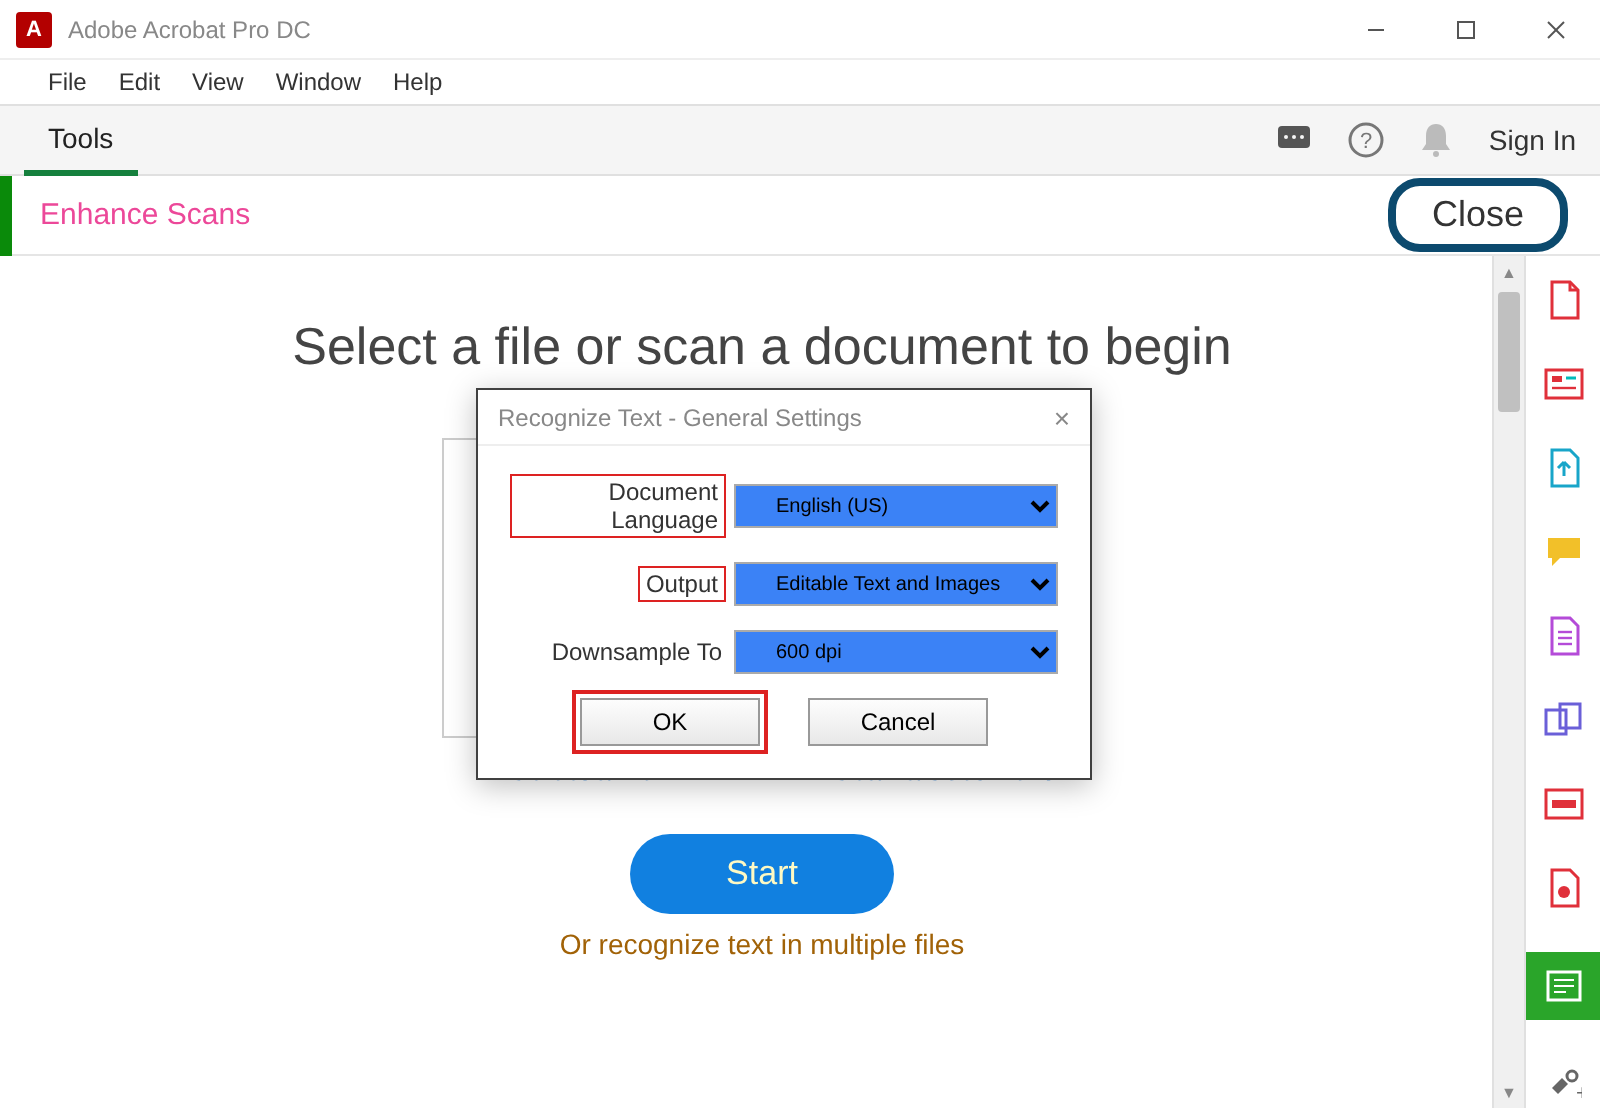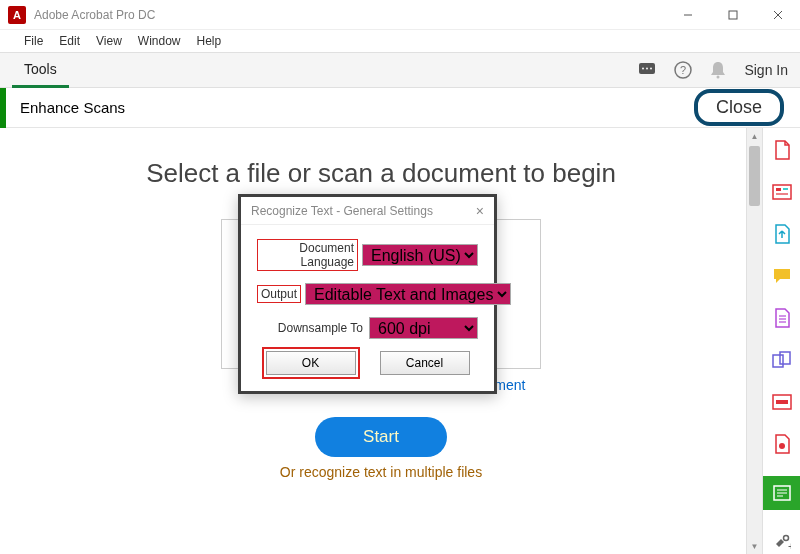--- a/index.html
+++ b/index.html
@@ -21,21 +21,21 @@
   .tabbar { height: 36px; background: #f5f5f5; border-top: 1px solid #e0e0e0; border-bottom: 1px solid #e0e0e0; display: flex; align-items: center; padding: 0 12px; }
   .tabbar .tab { padding: 8px 12px; font-size: 14px; color: #555; }
   .tabbar .tab.active { border-bottom: 3px solid #15803d; color: #222; font-weight: 500; }
   .tabbar .right { margin-left: auto; display: flex; align-items: center; gap: 18px; }
   .tabbar .right .icon { color: #777; }
   .tabbar .signin { font-size: 14px; color: #333; font-weight: 500; }
 
   
   .toolheader { height: 40px; display: flex; align-items: center; padding: 0 16px; border-bottom: 1px solid #e5e5e5; }
   .toolheader .greenbar { position: absolute; left: 0; width: 6px; height: 40px; background: #0a8a0a; }
-  .toolheader .title { font-size: 15px; color: #000000; margin-left: 4px; }
+  .toolheader .title { font-size: 15px; color: #ec4899; margin-left: 4px; }
   .toolheader .close-btn { margin-left: auto; border: 4px solid #0c4a6e; border-radius: 16px; padding: 4px 18px; font-size: 18px; background: #fff; color: #333; }
 
   
   .content-wrap { position: absolute; top: 128px; left: 0; right: 38px; bottom: 0; overflow: hidden; }
   .scrollbar-v { position: absolute; right: 38px; top: 128px; bottom: 0; width: 16px; background: #f0f0f0; border-left: 1px solid #e0e0e0; }
   .scrollbar-v .up, .scrollbar-v .down { height: 16px; display: flex; align-items: center; justify-content: center; color: #888; font-size: 8px; }
   .scrollbar-v .thumb { position: absolute; top: 18px; left: 2px; right: 2px; height: 60px; background: #c0c0c0; border-radius: 2px; }
 
   .main { padding-top: 30px; text-align: center; color: #555; }
   .main h1 { font-size: 26px; font-weight: 400; color: #444; margin-bottom: 30px; }
@@ -47,29 +47,29 @@
 
   .start-btn { margin-top: 24px; background: #1180e0; color: #fef9c3; border: none; border-radius: 22px; padding: 10px 48px; font-size: 17px; font-weight: 500; }
   .multi-link { margin-top: 7px; font-size: 14px; color: #a16207; }
 
   
   .rightbar { position: absolute; right: 0; top: 128px; bottom: 0; width: 38px; background: #fff; border-left: 1px solid #e0e0e0; display: flex; flex-direction: column; align-items: center; padding-top: 12px; gap: 22px; }
   .rightbar .ricon { width: 20px; height: 20px; display: flex; align-items: center; justify-content: center; }
   .rightbar .active-tool { background: #2aa52a; width: 38px; height: 34px; display: flex; align-items: center; justify-content: center; }
 
   
-  .dialog { position: absolute; left: 238px; top: 194px; width: 259px; background: #fff; border: 3px solid #404040; box-shadow: 0 3px 14px rgba(0,0,0,0.25); }
+  .dialog { position: absolute; left: 238px; top: 194px; width: 308px; background: #fff; border: 1px solid #404040; box-shadow: 0 3px 14px rgba(0,0,0,0.25); }
   .dialog .dlg-title { height: 28px; display: flex; align-items: center; padding: 0 10px; font-size: 12px; color: #888; border-bottom: 1px solid #eee; }
   .dialog .dlg-title .x { margin-left: auto; color: #888; font-size: 14px; cursor: default; }
   .dialog .dlg-body { padding: 14px 16px 16px 16px; }
   .dialog .row { display: flex; align-items: center; margin-bottom: 12px; }
   .dialog .row label { font-size: 12px; color: #333; width: 112px; text-align: right; padding-right: 6px; }
   .dialog .row label.hl { border: 1px solid #d22; padding: 1px 3px; width: auto; margin-left: auto; margin-right: 4px; }
   .dialog .row.r1 .lblwrap, .dialog .row.r2 .lblwrap, .dialog .row.r3 .lblwrap { width: 112px; display:flex; justify-content:flex-end; }
-  .dialog select { flex: 1; height: 22px; font-size: 16px; border: 1px solid #aaa; background: #be185d; padding-left: 4px; }
+  .dialog select { flex: 1; height: 22px; font-size: 10px; border: 1px solid #aaa; background: #3b82f6; padding-left: 16px; }
   .dialog .btns { display: flex; justify-content: center; gap: 24px; margin-top: 6px; }
   .dialog .btns button { width: 90px; height: 24px; font-size: 12px; border: 1px solid #999; background: linear-gradient(#fdfdfd,#e8e8e8); }
   .dialog .btns button.ok { outline: 2px solid #d22; outline-offset: 2px; }
 
   svg { display: block; }
 </style>
 </head>
 <body>
 
 <div class="titlebar">

